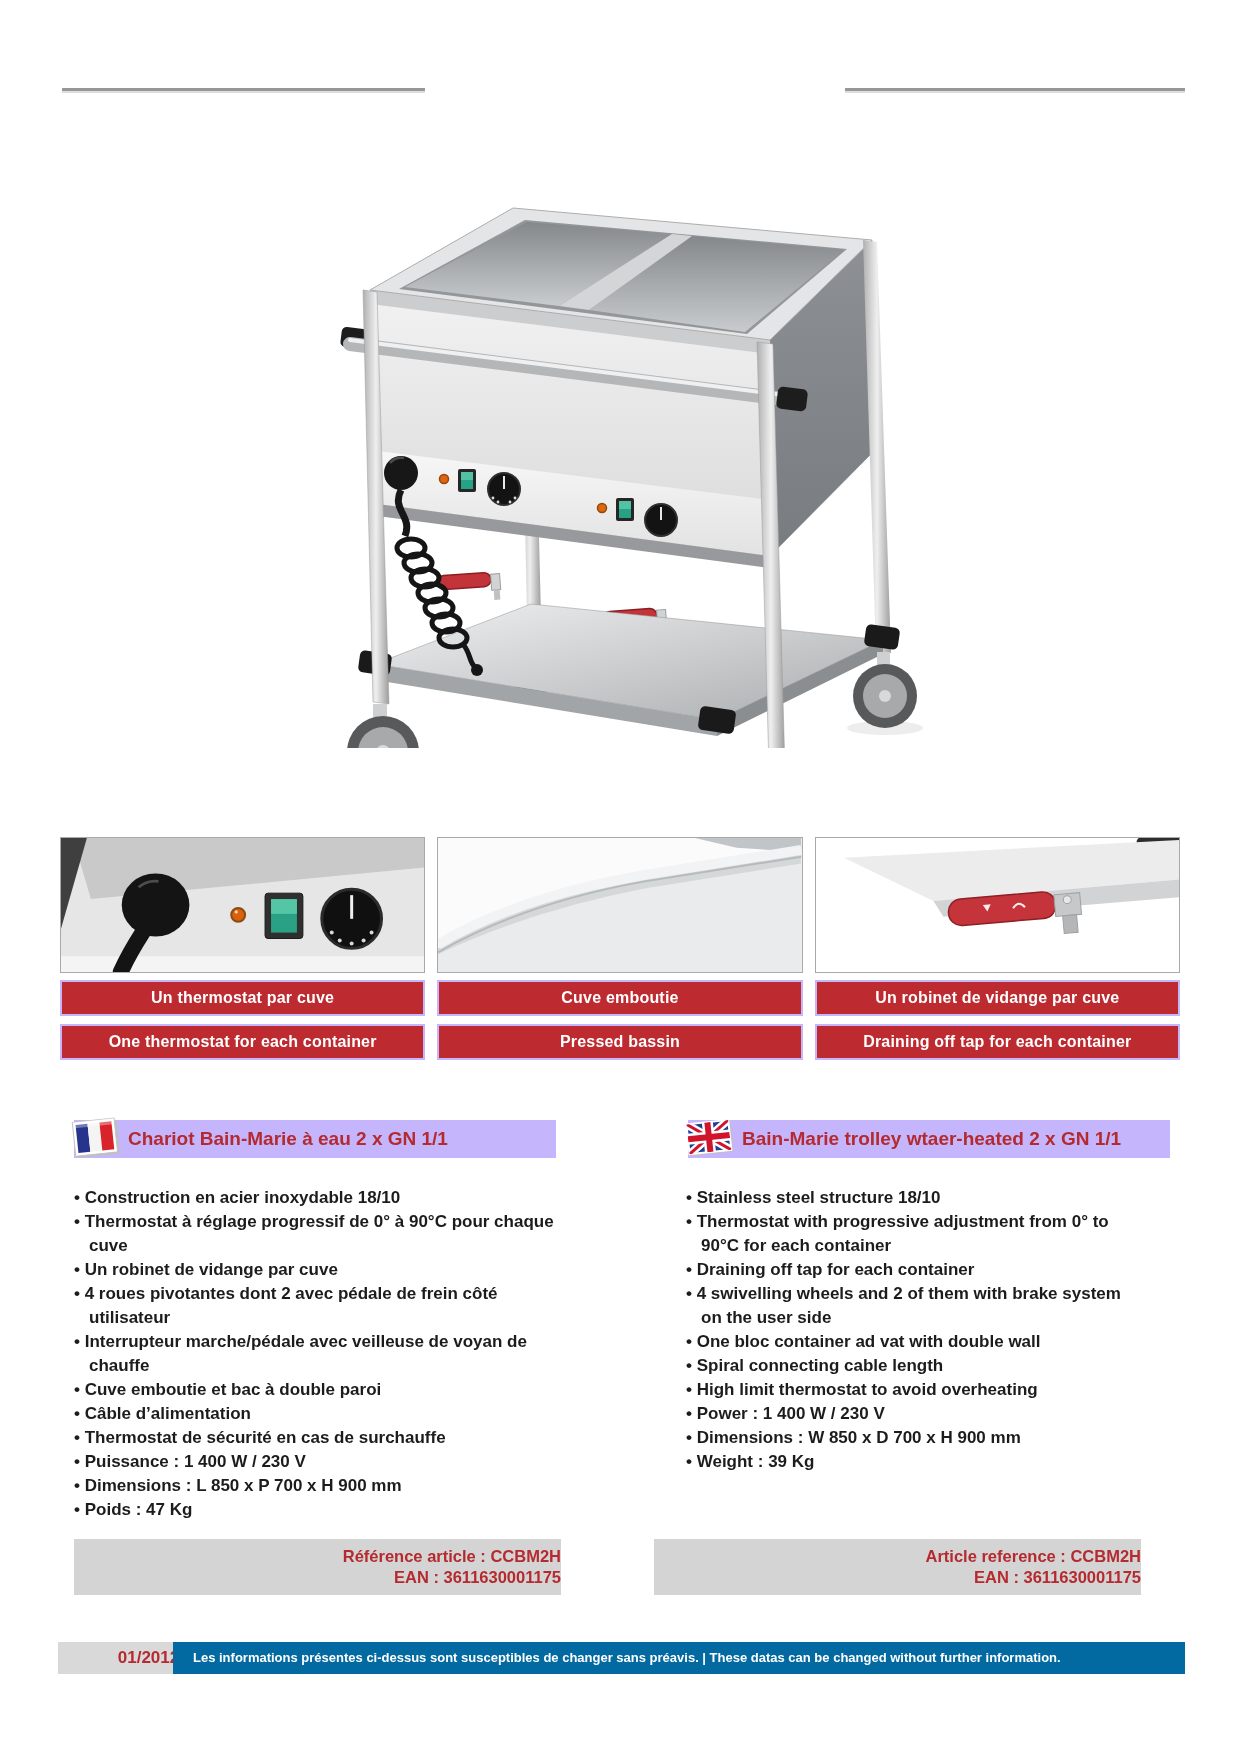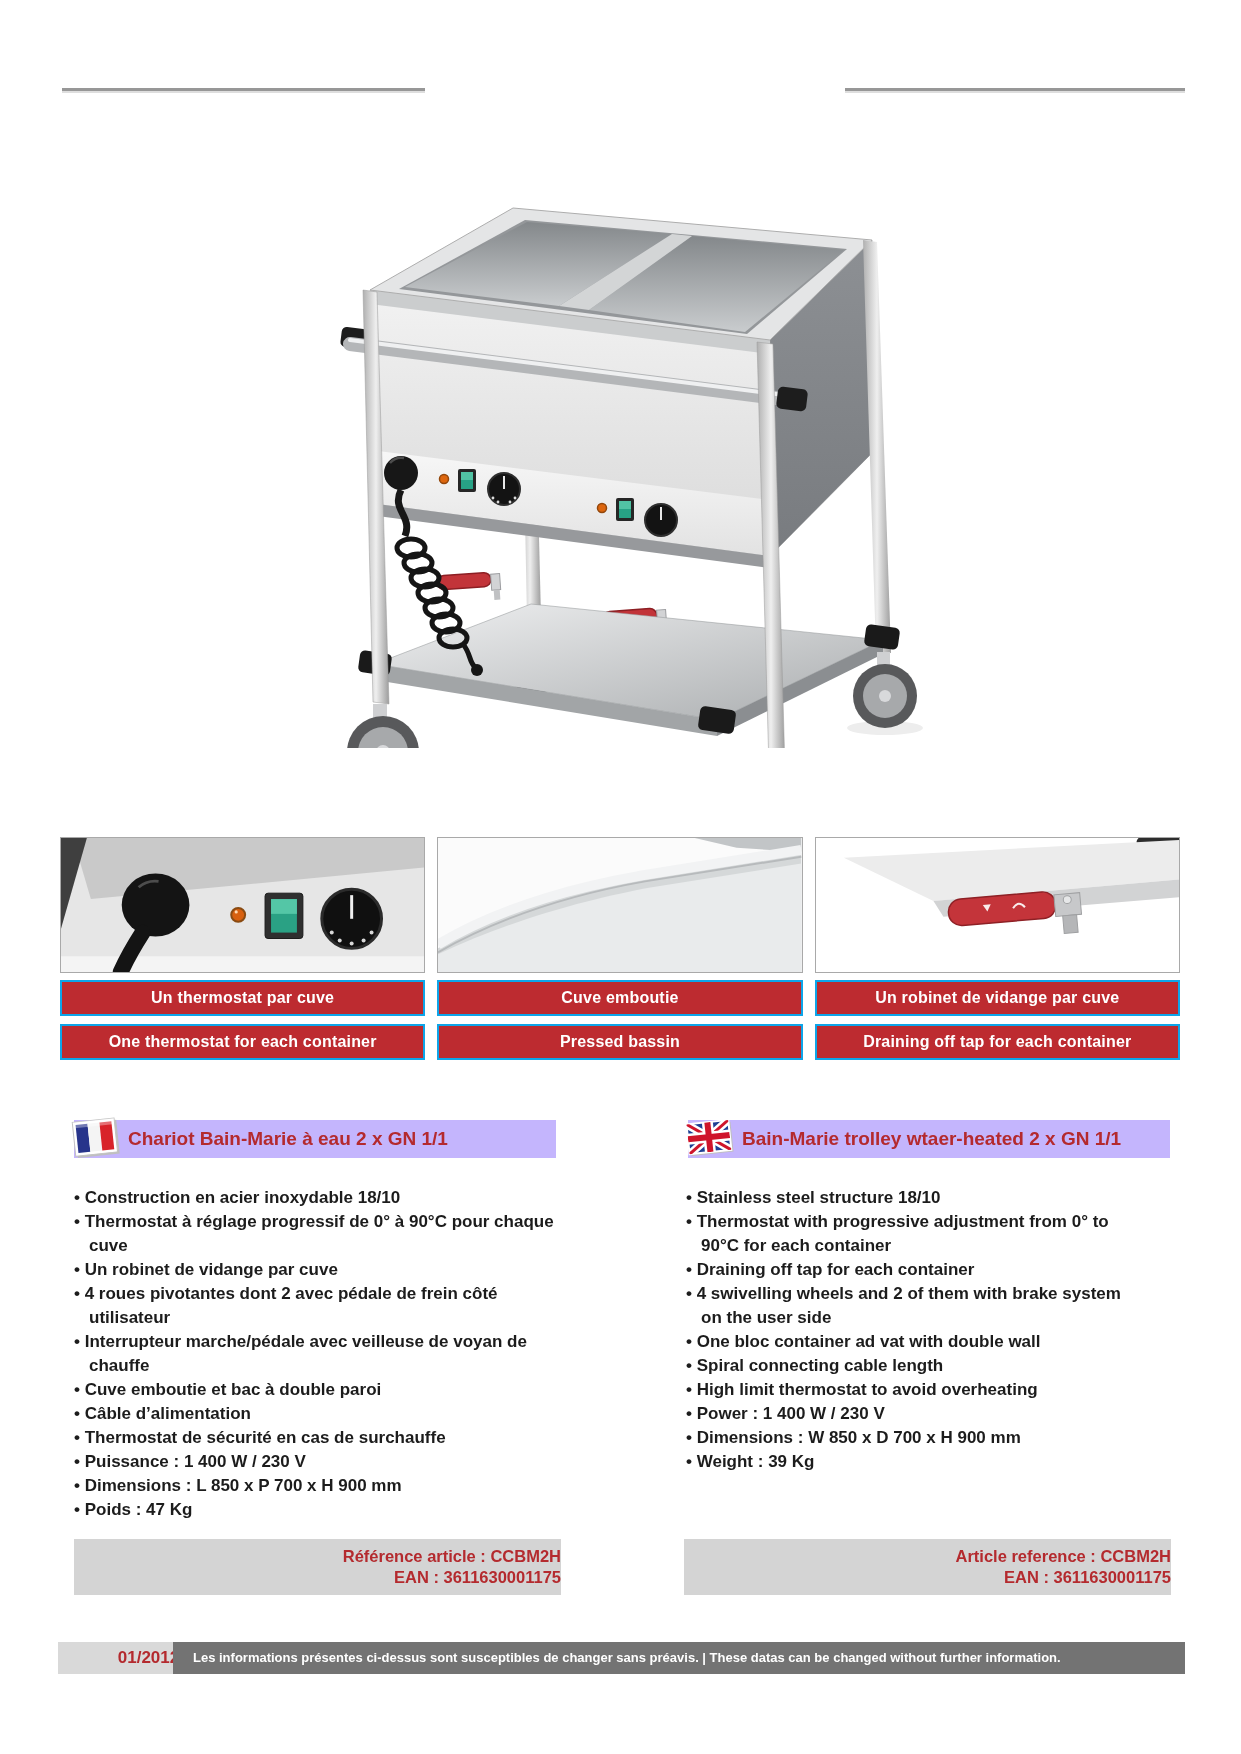--- a/index.html
+++ b/index.html
@@ -13,21 +13,21 @@
 
   .hero{position:absolute;left:295px;top:148px;width:650px;height:600px;}
 
   .photo-row{position:absolute;left:60px;top:837px;width:1120px;height:136px;display:flex;gap:12px;}
   .photo{flex:1;border:1px solid #a9a9a9;background:#fff;overflow:hidden;position:relative;}
   .photo svg{display:block;width:100%;height:100%;}
 
   .cap-row{position:absolute;left:60px;width:1120px;height:36px;display:flex;gap:12px;}
   .cap-row.fr{top:980px;} .cap-row.en{top:1024px;}
   .cap-bar{
-    flex:1;background:#bd2b30;border:2px solid #0ea5e9;box-sizing:border-box;
+    flex:1;background:#bd2b30;border:2px solid #c4b5fd;box-sizing:border-box;
     color:#ffffff;font-weight:bold;font-size:16px;display:flex;align-items:center;justify-content:center;
     letter-spacing:.2px;
   }
 
   .spec-head{position:absolute;top:1120px;width:482px;height:38px;background:#c4b5fd;}
   .spec-head.fr{left:74px;} .spec-head.en{left:688px;}
   .spec-title{
     position:absolute;left:54px;top:0;right:4px;height:38px;line-height:38px;
     color:#b42a2e;font-weight:bold;font-size:19px;white-space:nowrap;
   }
@@ -40,28 +40,28 @@
     font-size:17px;line-height:24px;font-weight:bold;color:#1c1c1c;
     padding-left:15px;text-indent:-15px;
   }
   ul.bullets li::before{content:"\2022\00a0";}
 
   .ref-box{
     position:absolute;top:1539px;width:487px;height:56px;background:#d4d4d4;
     box-sizing:border-box;padding:7px 0 0 12px;color:#b42a2e;font-weight:bold;
     font-size:16.5px;line-height:21px;text-align:right;
   }
-  .ref-box.fr{left:74px;} .ref-box.en{left:684px;}
+  .ref-box.fr{left:74px;} .ref-box.en{left:654px;}
 
   .footer-date{
     position:absolute;left:58px;top:1642px;width:107px;height:32px;background:#d9d9d9;
     color:#b42a2e;font-weight:bold;font-size:17px;line-height:32px;text-align:center;padding-left:37px;
   }
   .footer-bar{
-    position:absolute;left:173px;top:1642px;width:1012px;height:32px;background:#737373;
+    position:absolute;left:173px;top:1642px;width:1012px;height:32px;background:#0369a1;
     box-sizing:border-box;color:#ffffff;font-weight:bold;font-size:13px;line-height:32px;
     padding-left:20px;white-space:nowrap;
   }
 </style>
 </head>
 <body>
 
 <div class="rule left"></div>
 <div class="rule right"></div>
 

